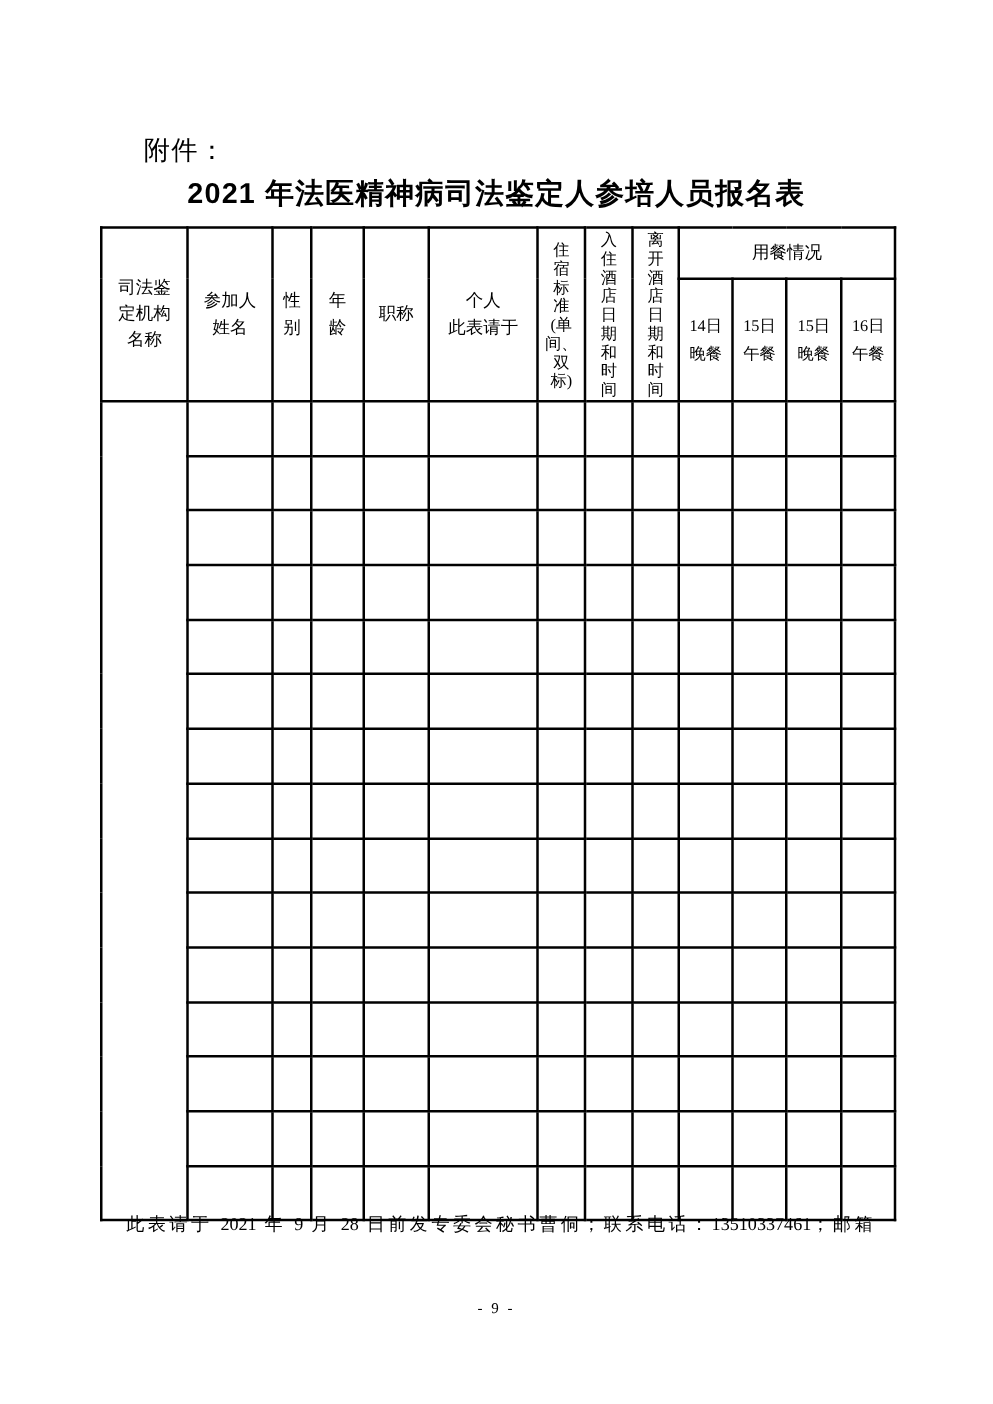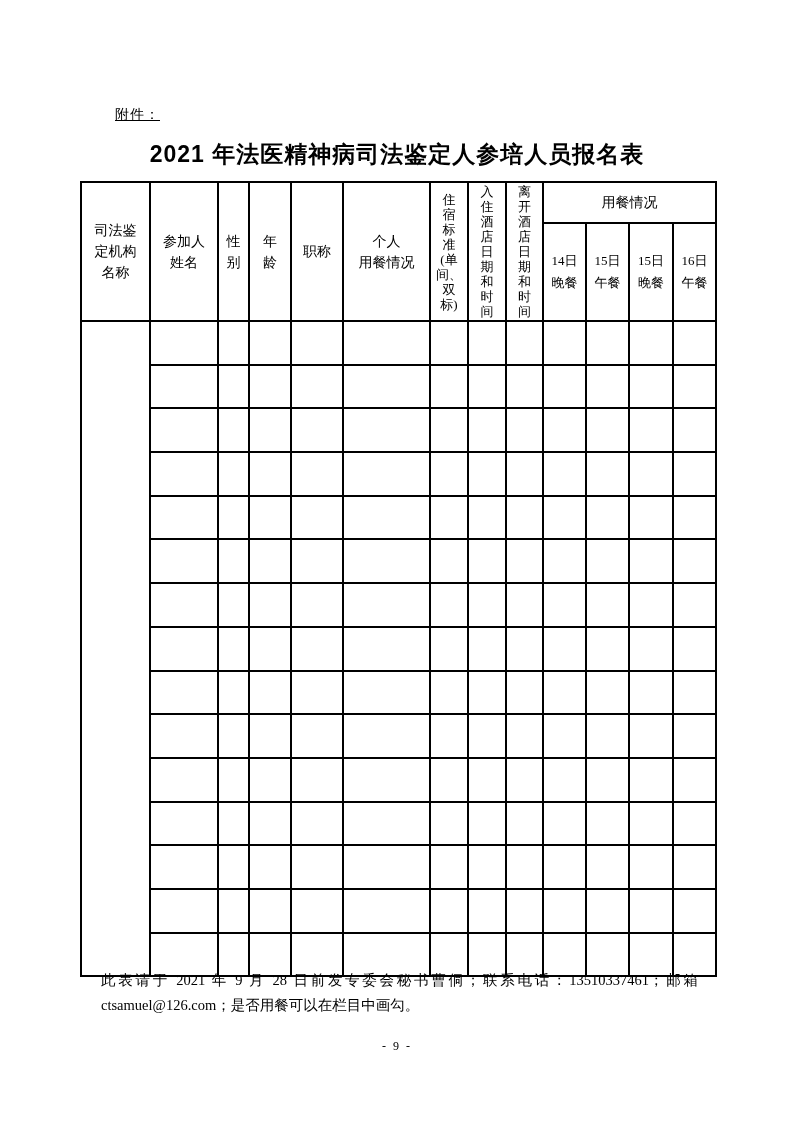--- a/index.html
+++ b/index.html
@@ -12,23 +12,22 @@
     width: 794px;
     height: 1123px;
     position: relative;
     font-family: "Liberation Serif", serif;
     overflow: hidden;
   }
   .attachment {
     position: absolute;
     left: 115px;
     top: 106px;
-    font-size: 14px;
+    font-size: 21px;
     letter-spacing: 1px;
-    text-decoration: underline;
   }
   .doc-title {
     position: absolute;
     left: 0;
     top: 139px;
     width: 794px;
     text-align: center;
     font-family: "Liberation Sans", sans-serif;
     font-weight: bold;
     font-size: 23px;
@@ -128,21 +127,21 @@
 定机构
 名称</th>
       <th rowspan="2">参加人
 姓名</th>
       <th rowspan="2">性
 别</th>
       <th rowspan="2">年
 龄</th>
       <th rowspan="2">职称</th>
       <th rowspan="2">个人
-用餐情况</th>
+此表请于</th>
       <th rowspan="2" class="vert">住
 宿
 标
 准
 (单
 间、
 双
 标)</th>
       <th rowspan="2" class="vert">入
 住
@@ -385,16 +384,15 @@
         <td></td>
         <td></td>
         <td></td>
         <td></td>
       </tr>
     </tbody>
 </table>
 
 <div class="footer-note">
   <div class="footer-line1">此表请于 2021 年 9 月 28 日前发专委会秘书曹侗；联系电话：13510337461；邮箱</div>
-  <div class="footer-line2">ctsamuel@126.com；是否用餐可以在栏目中画勾。</div>
 </div>
 
 <div class="page-number">- 9 -</div>
 
 </body></html>

